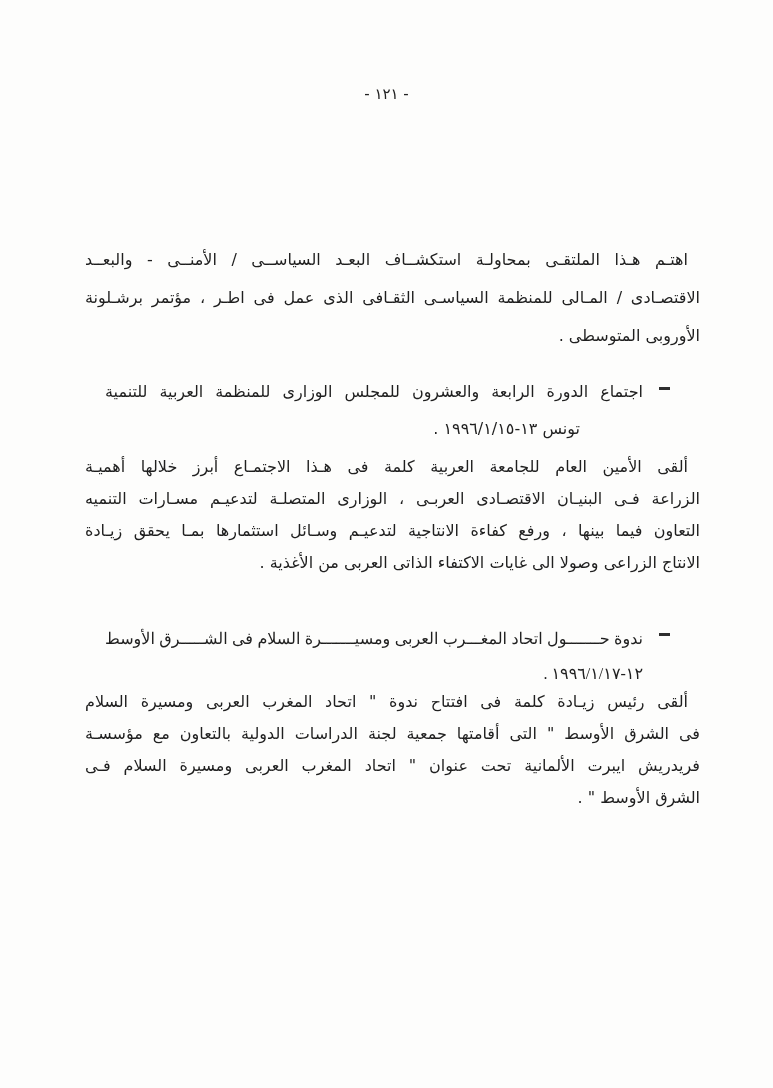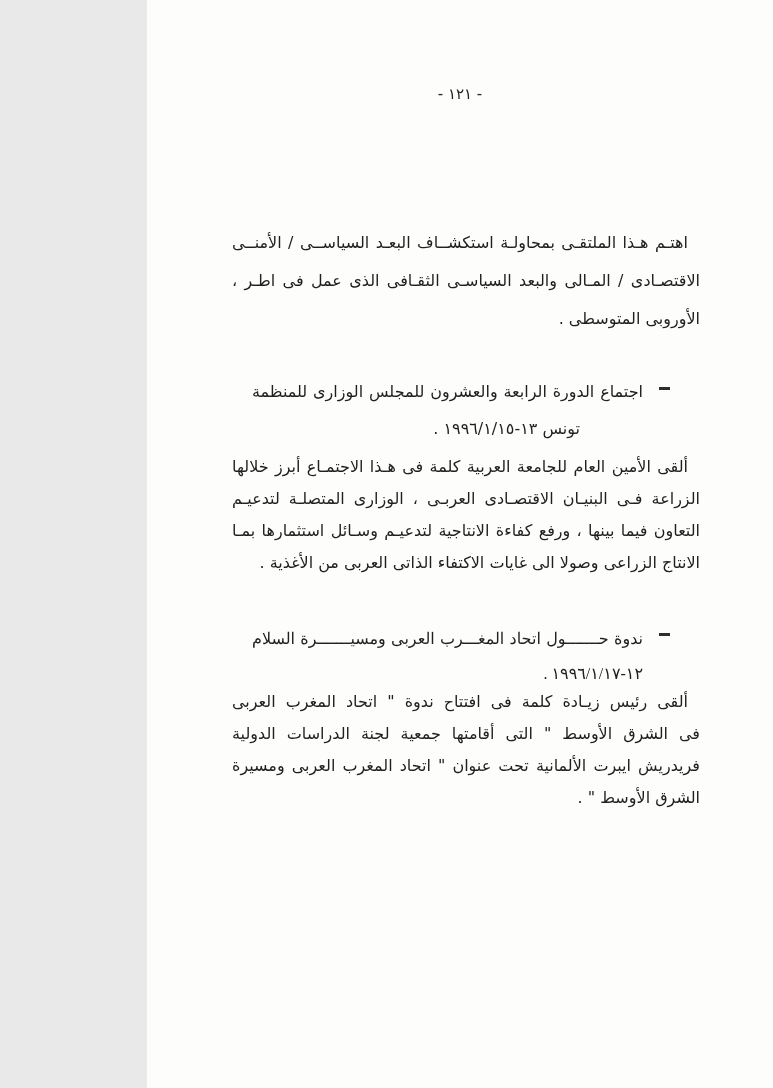--- a/index.html
+++ b/index.html
@@ -1,34 +1,34 @@
 <!DOCTYPE html>
 <html lang="ar" dir="rtl"><head>
 <meta charset="utf-8">
 <style>
   html,body{margin:0;padding:0;}
   body{width:773px;height:1088px;background:#e9e9e9;font-family:"DejaVu Sans",sans-serif;}
   .sheet{
-    position:relative;width:626px;height:1088px;overflow:hidden;
+    position:relative;width:773px;height:1088px;overflow:hidden;
     background:#fdfdfc;color:#1f1f1f;direction:rtl;
   }
   .page-number{
     position:absolute;top:85px;left:0;right:0;height:22px;
     text-align:center;font-size:15px;letter-spacing:2px;color:#222;
   }
   .block{position:absolute;right:73px;left:85px;}
   .line{
     text-align:justify;text-align-last:justify;
     overflow:hidden;white-space:normal;
   }
   .line.last{text-align-last:right;}
   
   .para .line{font-size:16px;}
   .para .line:first-child{text-indent:12px;}
-  .p1{top:224px;}  .p1 .line{line-height:38px;height:38px;}
+  .p1{top:241px;}  .p1 .line{line-height:38px;height:38px;}
   .p2{top:451px;}  .p2 .line{line-height:32px;height:32px;}
   .p3{top:686px;}  .p3 .line{line-height:32px;height:32px;}
   
   .bullet .line{font-size:16px;margin-right:57px;margin-left:20px;}
   .b1{top:373px;}  .b1 .line{line-height:37px;height:37px;}
   .b2{top:621px;}  .b2 .line{line-height:35px;height:35px;font-family:Liberation Serif, serif;}
   .b1 .date-line{margin-right:120px;}
   .b2 .date-line{margin-right:57px;}
   .marker{
     position:absolute;display:block;
@@ -40,21 +40,21 @@
 </style>
 </head>
 <body>
 
 <div class="sheet">
 
   <div class="page-number">- ١٢١ -</div>
 
   <div class="block para p1">
     <div class="line">اهتـم هـذا الملتقـى بمحاولـة استكشــاف البعـد السياســى / الأمنــى - والبعــد</div>
-    <div class="line">الاقتصـادى / المـالى والبعد السياسـى الثقـافى الذى عمل فى اطـر ، مؤتمر برشـلونة</div>
+    <div class="line">الاقتصـادى / المـالى للمنظمة السياسـى الثقـافى الذى عمل فى اطـر ، مؤتمر برشـلونة</div>
     <div class="line last">الأوروبى المتوسطى .</div>
   </div>
 
   <div class="block bullet b1">
     <span class="marker">-</span>
     <div class="line">اجتماع الدورة الرابعة والعشرون للمجلس الوزارى للمنظمة العربية للتنمية الزراعيـة</div>
     <div class="line last date-line">تونس ١٣-١٩٩٦/١/١٥ .</div>
   </div>
 
   <div class="block para p2">

